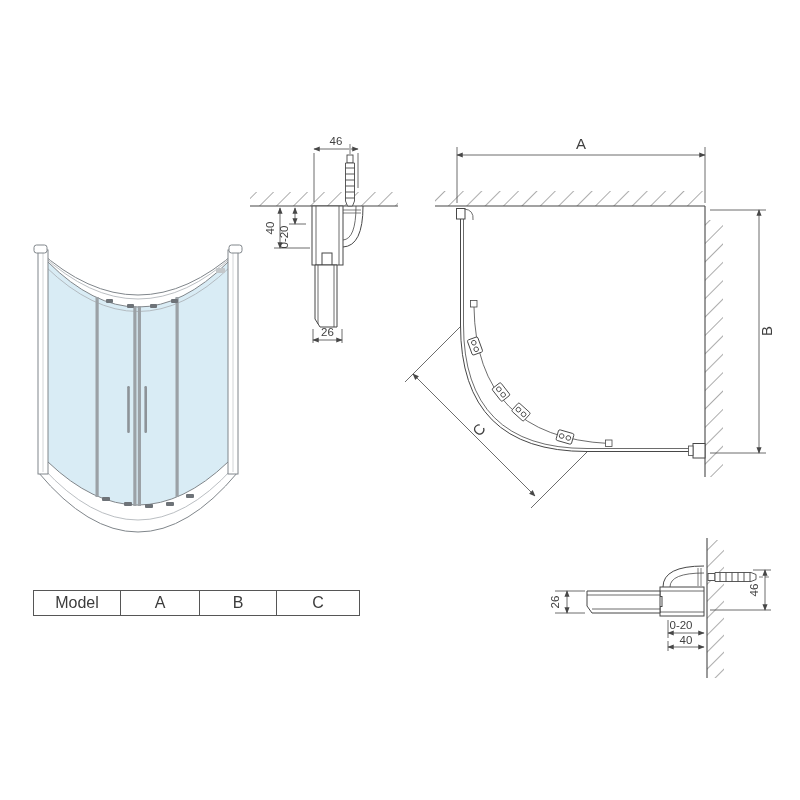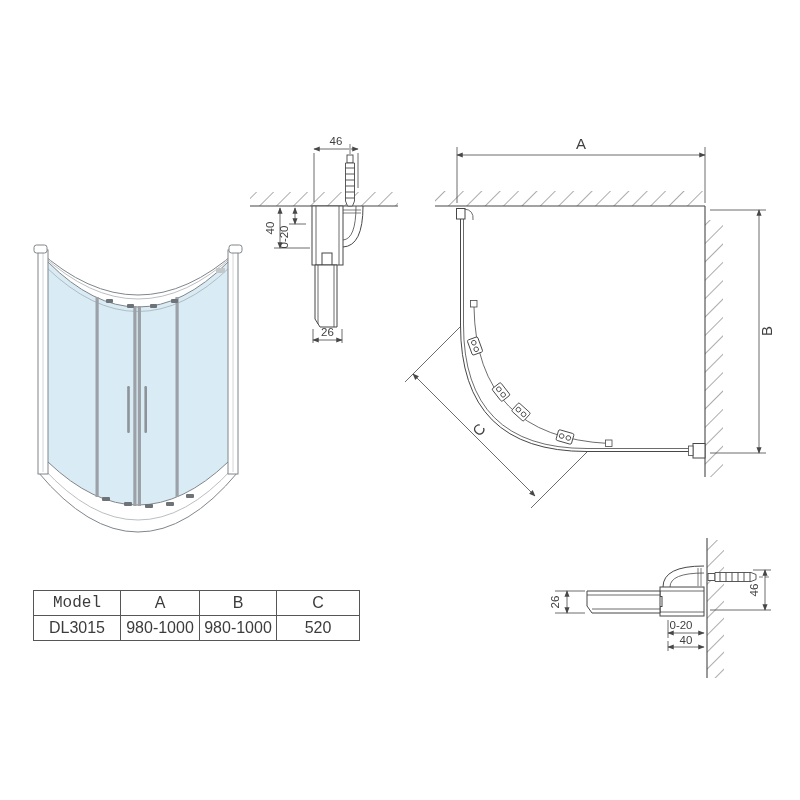--- a/index.html
+++ b/index.html
@@ -7,21 +7,21 @@
          font-family:"Liberation Sans", sans-serif;}
   .abs{position:absolute;}
   svg text{font-family:"Liberation Sans", sans-serif;fill:#3f3f3f;}
   .dimtxt{font-size:11.5px;}
   .bigtxt{font-size:15px;}
   
   table.spec{position:absolute;left:33px;top:590px;width:322px;border-collapse:collapse;
              table-layout:fixed;font-size:16px;color:#3c3c3c;background:#fff;}
   table.spec td,table.spec th{border:1.6px solid #565656;font-weight:400;text-align:center;
              padding:0;height:24px;line-height:24px;white-space:nowrap;overflow:hidden;}
-  .c0{width:86px;font-family:Liberation Mono, monospace;} .c1{width:78px;} .c2{width:76px;} .c3{width:82px;}
+  .c0{width:86px;} .c1{width:78px;} .c2{width:76px;} .c3{width:82px;}
 </style>
 </head>
 <body>
 
 <div class="sheet">
 
   <svg class="abs" style="left:28px;top:240px" width="220" height="310" viewBox="0 0 220 310">
 
     <path d="M20,22 Q110,112 200,22 L200,222 Q110,308 20,222 Z" fill="#d9ecf5" stroke="none"></path>
 
@@ -267,22 +267,16 @@
   </svg>
 
   <table class="spec">
     <tbody>
         <tr>
       <th class="c0">Model</th>
       <th class="c1">A</th>
       <th class="c2">B</th>
       <th class="c3">C</th>
     </tr>
-    <tr>
-      <td>DL3015</td>
-      <td>980-1000</td>
-      <td>980-1000</td>
-      <td>520</td>
-    </tr>
   </tbody>
     </table>
 
 </div>
 
 </body></html>

